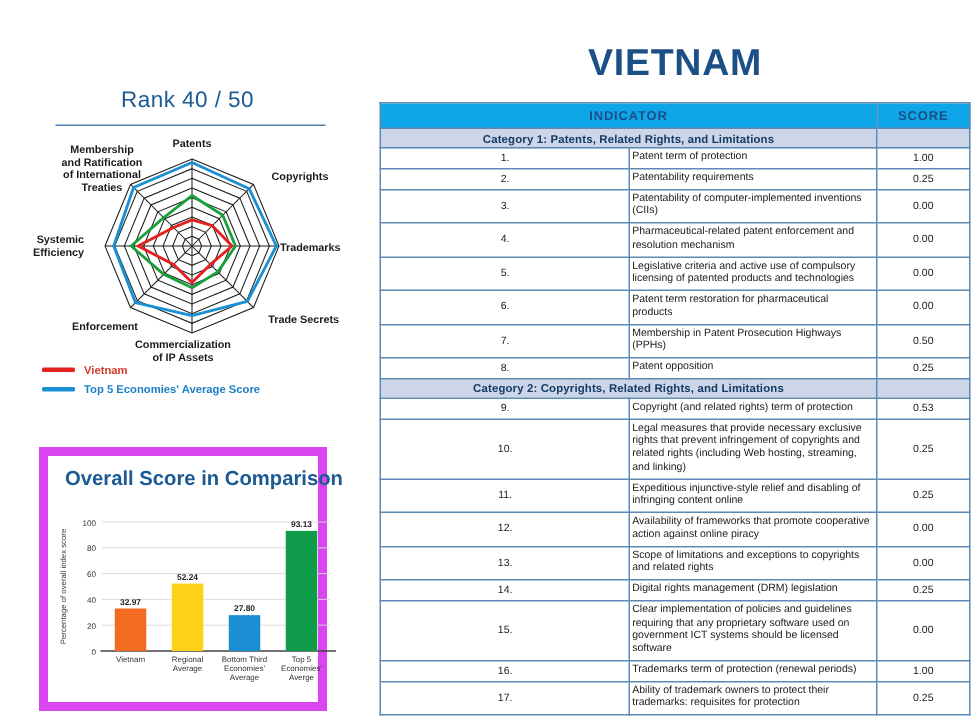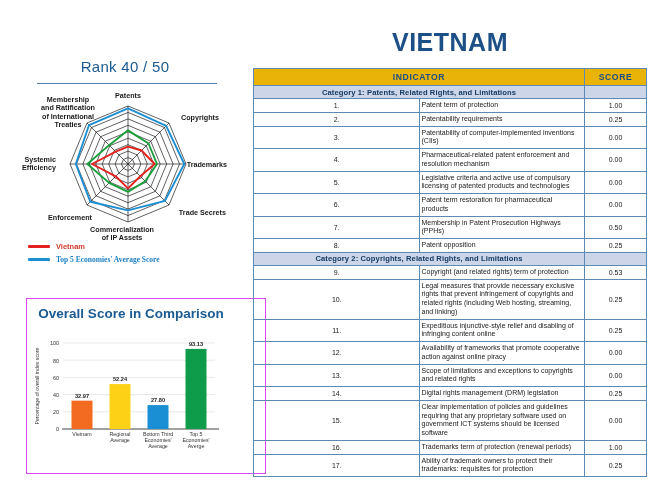--- a/index.html
+++ b/index.html
@@ -23,26 +23,26 @@
   
   #radar-wrap{position:absolute;left:22px;top:86px;width:212px;height:160px;}
   #radar-svg{display:block;}
 
   
   #radar-legend{position:absolute;left:28px;top:240px;width:210px;}
   .lg-row{display:flex;align-items:center;height:12px;margin-bottom:1px;}
   .lg-swatch{width:22px;height:3px;margin-right:6px;flex:0 0 auto;border-radius:1px;}
   .lg-label{font-size:7.5px;font-weight:bold;color:#d23b2b;white-space:nowrap;}
   .lg-label.green{color:#1f9c3c;}
-  .lg-label.blue{color:#1b7fc4;font-family:Liberation Serif, serif;}
+  .lg-label.blue{color:#1b7fc4;}
 
   
   #bar-panel{
-    position:absolute;left:26px;top:298px;width:240px;height:176px;
-    border:1px solid #d946ef;background:#ffffff;box-sizing:border-box;
+    position:absolute;left:26px;top:298px;width:192px;height:176px;
+    border:6px solid #d946ef;background:#ffffff;box-sizing:border-box;
   }
   #bar-title{
     position:absolute;left:0;top:7px;width:208px;text-align:center;
     font-size:13.5px;font-weight:bold;color:#1b5a92;
   }
   #bar-svg{position:absolute;left:0;top:26px;}
 
   
   #country-title{
     position:absolute;left:253px;top:28px;width:394px;
@@ -51,21 +51,21 @@
   }
 
   #table-wrap{position:absolute;left:253px;top:68px;width:394px;}
   table.ip{border-collapse:collapse;width:394px;table-layout:fixed;}
   table.ip td,table.ip th{
     border:1px solid #5d89b5;
     vertical-align:middle;
     box-sizing:border-box;
   }
   th.hdr{
-    background:#eab308;color:#1b4f86;font-size:8.6px;font-weight:bold;
+    background:#0ea5e9;color:#1b4f86;font-size:8.6px;font-weight:bold;
     letter-spacing:.6px;text-align:center;height:17px;padding:0;
   }
   td.cat{
     background:#ccd6e8;color:#153a63;font-size:7.6px;font-weight:bold;
     text-align:center;height:13px;padding:0 2px;letter-spacing:.1px;
   }
   td.num{
     width:20px;font-size:7px;color:#1a1a1a;text-align:center;
     padding:1px 1px 1px 2px;border-right:none;vertical-align:middle;
   }

